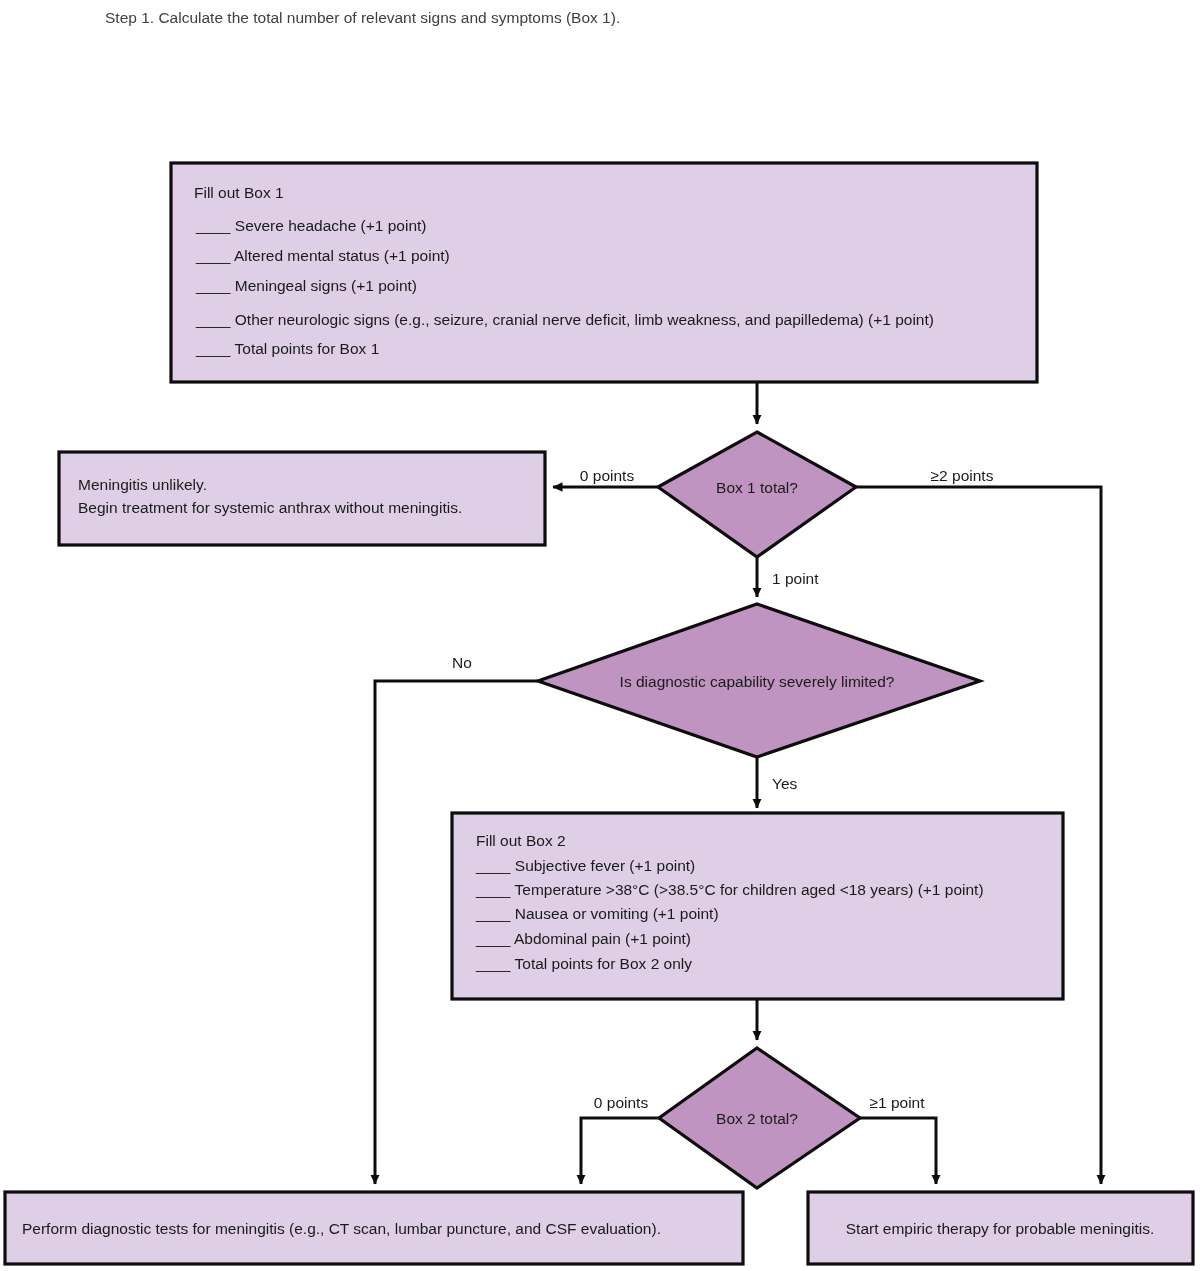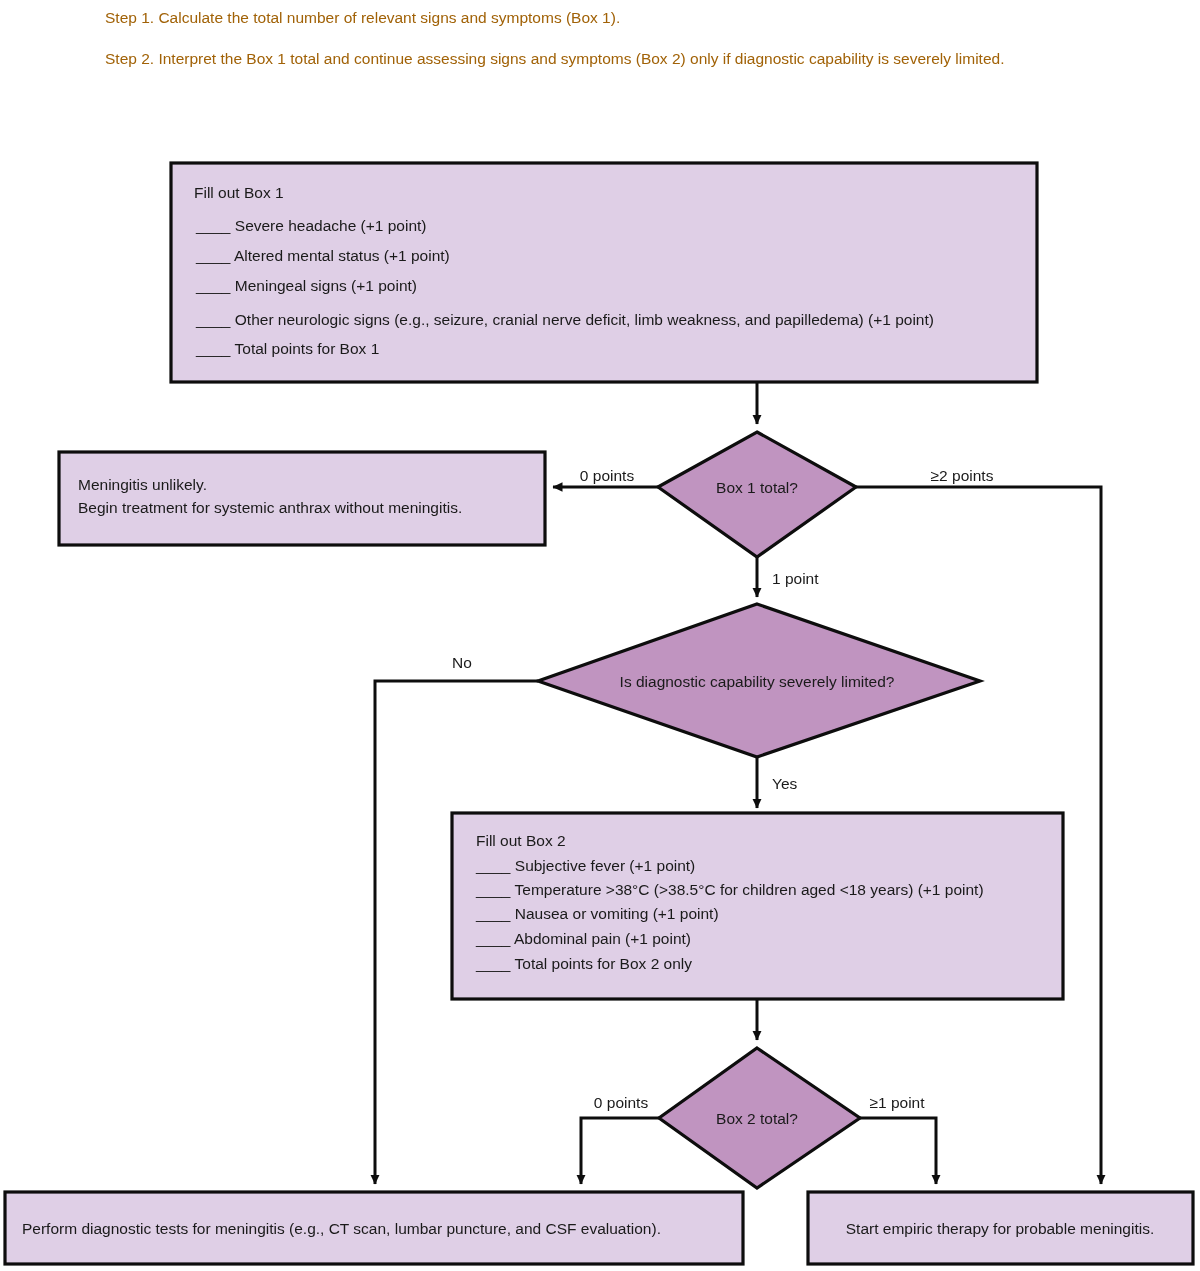--- a/index.html
+++ b/index.html
@@ -5,41 +5,40 @@
   html,body{margin:0;padding:0;background:#ffffff;}
   body{
     width:1200px;height:1271px;
     font-family:"Liberation Sans", sans-serif;
     color:#1a1a1a;
     position:relative;
     overflow:hidden;
   }
   #stage{position:absolute;left:0;top:0;width:1200px;height:1271px;}
   .steps{position:absolute;left:105px;top:8px;width:1060px;}
-  .step-line{font-size:15.5px;line-height:1.25;color:#a16207;margin-bottom:22px;white-space:nowrap;}
+  .step-line{font-size:15.5px;line-height:1.25;color:#404040;margin-bottom:22px;white-space:nowrap;}
   svg{position:absolute;left:0;top:0;width:1200px;height:1271px;}
   .node-box{fill:#dfcfe6;stroke:#0d0d0d;stroke-width:3.2;}
   .node-diamond{fill:#c094c0;stroke:#0d0d0d;stroke-width:3.2;stroke-linejoin:miter;}
   .flow-line{stroke:#0d0d0d;stroke-width:3.0;fill:none;}
   .arrow-head{fill:#0d0d0d;}
   .txt{font-family:"Liberation Sans", sans-serif;fill:#1a1a1a;font-size:15.5px;}
   .txt-diamond{font-family:"Liberation Sans", sans-serif;fill:#1a1a1a;font-size:15.5px;text-anchor:middle;}
   .txt-edge{font-family:"Liberation Sans", sans-serif;fill:#1a1a1a;font-size:15.5px;}
   .txt-edge-mid{text-anchor:middle;}
   .box-title{font-size:15.5px;}
   .box-item{font-size:15.5px;}
 </style>
 </head>
 <body>
 
 <div id="stage">
 
   <div class="steps">
     <div class="step-line">Step 1. Calculate the total number of relevant signs and symptoms (Box 1).</div>
-    <div class="step-line">Step 2. Interpret the Box 1 total and continue assessing signs and symptoms (Box 2) only if diagnostic capability is severely limited.</div>
   </div>
 
   <svg viewBox="0 0 1200 1271">
     <defs>
       <marker id="ah" markerWidth="12" markerHeight="12" refX="9.5" refY="5" orient="auto" markerUnits="userSpaceOnUse">
         <path d="M0,0.3 L10,5 L0,9.7 z" class="arrow-head"></path>
       </marker>
     </defs>
 
     <rect x="171" y="163" width="866" height="219" class="node-box"></rect>

